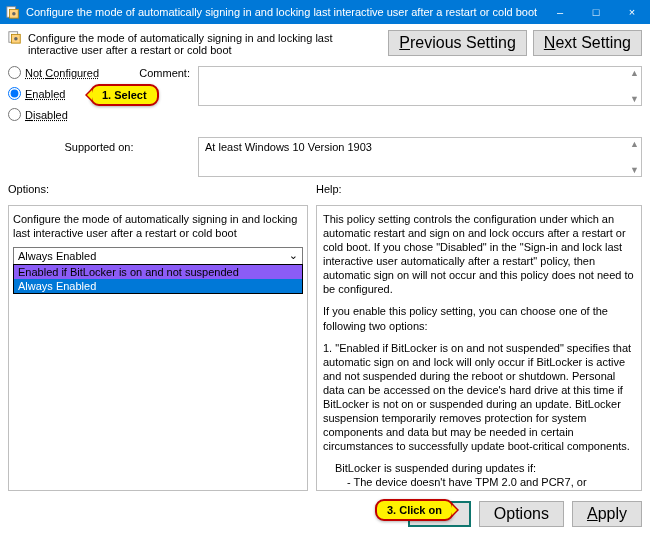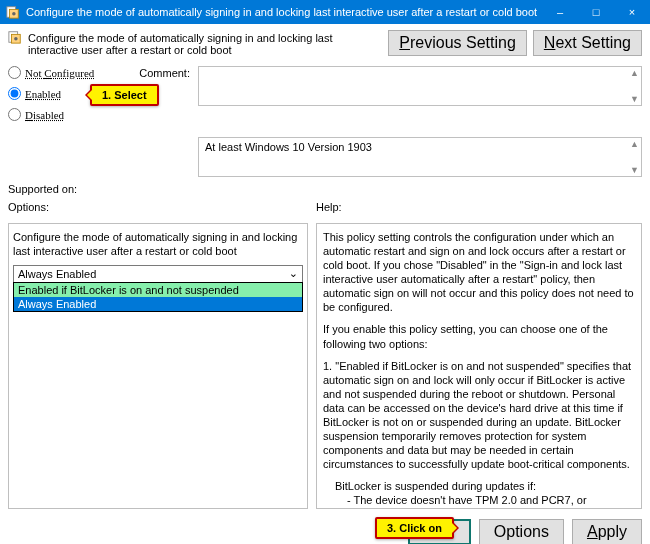--- a/index.html
+++ b/index.html
@@ -11,46 +11,46 @@
   .titlebar-btn { width: 36px; height: 24px; display: flex; align-items: center; justify-content: center; color: #fff; }
   .content { padding: 6px 8px 4px 8px; }
   .header-row { display: flex; align-items: flex-start; gap: 6px; margin-bottom: 10px; }
   .header-title { flex: 1; font-size: 11px; padding-top: 2px; }
   .btn { background: #e1e1e1; border: 1px solid #adadad; padding: 3px 10px; font-size: 16px; cursor: pointer; font-family: inherit; }
   .btn-ok { border: 2px solid #0f766e; padding: 2px 18px; font-style: italic; }
   .config-row { display: flex; margin-bottom: 8px; }
   .radio-col { width: 120px; }
   .radio-item { display: flex; align-items: center; margin-bottom: 8px; position: relative; }
   .radio-item input { margin-right: 4px; }
-  .radio-item label { text-decoration: underline; text-decoration-style: dotted; font-family: Liberation Serif, serif; }
+  .radio-item label { text-decoration: underline; text-decoration-style: dotted; }
   .radio-item.disabled label { text-decoration-line: underline dotted; }
   .label-col { width: 70px; text-align: right; padding-right: 8px; padding-top: 1px; }
   .field-col { flex: 1; }
   .text-area-sim { border: 1px solid #c0c0c0; width: 100%; height: 40px; background: #fff; position: relative; }
   .support-box { border: 1px solid #c0c0c0; width: 100%; height: 40px; background: #fff; padding: 3px 6px; font-size: 11px; position: relative; }
   .scroll-arrow-up, .scroll-arrow-down { position: absolute; right: 2px; color: #888; font-size: 9px; }
   .scroll-arrow-up { top: 1px; }
   .scroll-arrow-down { bottom: 1px; }
   .supported-row { display: flex; margin-top: 2px; margin-bottom: 6px; }
-  .supported-label { width: 190px; text-align: left; padding-right: 8px; padding-top: 4px; margin-top: 42px; }
+  .supported-label { width: 190px; text-align: center; padding-right: 8px; padding-top: 4px; }
   .main-split { display: flex; gap: 8px; }
   .options-col { width: 300px; }
   .help-col { flex: 1; }
   .section-label { margin-bottom: 10px; }
   .options-box { border: 1px solid #bfbfbf; height: 286px; padding: 6px 4px 4px 4px; background: #fff; position: relative; }
   .opt-desc { font-size: 11px; margin-bottom: 6px; line-height: 1.3; }
   .dropdown { width: 100%; border: 1px solid #7a7a7a; background: #fff; padding: 2px 4px; display: flex; align-items: center; justify-content: space-between; height: 18px; font-size: 11px; }
-  .dropdown-list { border: 1px solid #000; margin-top: -1px; background: #86efac; }
+  .dropdown-list { border: 1px solid #000; margin-top: -1px; background: #8b5cf6; }
   .dropdown-item { padding: 1px 4px; font-size: 11px; }
   .dropdown-item.sel { background: #0078d7; color: #fff; }
   .help-box { border: 1px solid #bfbfbf; height: 286px; padding: 6px; background: #fff; overflow: hidden; font-size: 11px; line-height: 1.28; }
   .help-box p { margin-bottom: 8px; }
   .help-box .indent { padding-left: 24px; }
   .footer { display: flex; justify-content: flex-end; gap: 8px; padding: 6px 8px; position: relative; }
-  .callout { position: absolute; background: #fff200; border: 2px solid #c00000; border-radius: 2px; padding: 3px 10px; font-weight: bold; font-size: 11px; white-space: nowrap; z-index: 10; box-shadow: 0 1px 3px rgba(0,0,0,.3); color: #000; }
+  .callout { position: absolute; background: #fff200; border: 2px solid #c00000; border-radius: 9px; padding: 3px 10px; font-weight: bold; font-size: 11px; white-space: nowrap; z-index: 10; box-shadow: 0 1px 3px rgba(0,0,0,.3); color: #000; }
   .callout-arrow-left::before { content: ""; position: absolute; left: -14px; top: 50%; transform: translateY(-50%); border: 7px solid transparent; border-right-color: #c00000; }
   .callout-arrow-left::after { content: ""; position: absolute; left: -10px; top: 50%; transform: translateY(-50%); border: 5px solid transparent; border-right-color: #fff200; }
   .callout-arrow-right::before { content: ""; position: absolute; right: -14px; top: 50%; transform: translateY(-50%); border: 7px solid transparent; border-left-color: #c00000; }
   .callout-arrow-right::after { content: ""; position: absolute; right: -10px; top: 50%; transform: translateY(-50%); border: 5px solid transparent; border-left-color: #fff200; }
   .gp-icon svg { width: 14px; height: 14px; }
 </style>
 </head>
 <body>
 
 <div class="titlebar">

